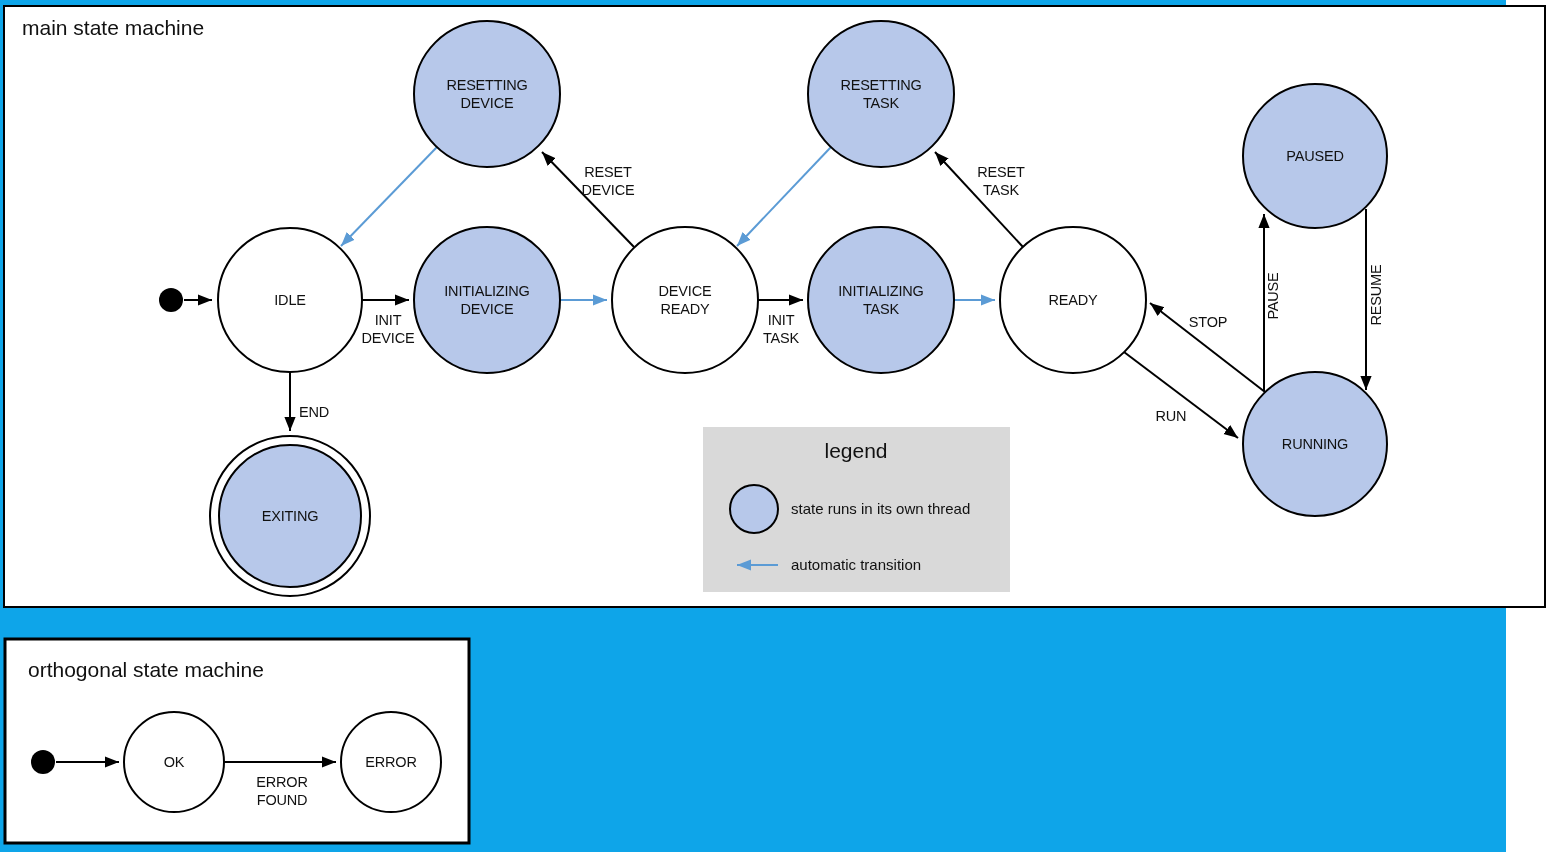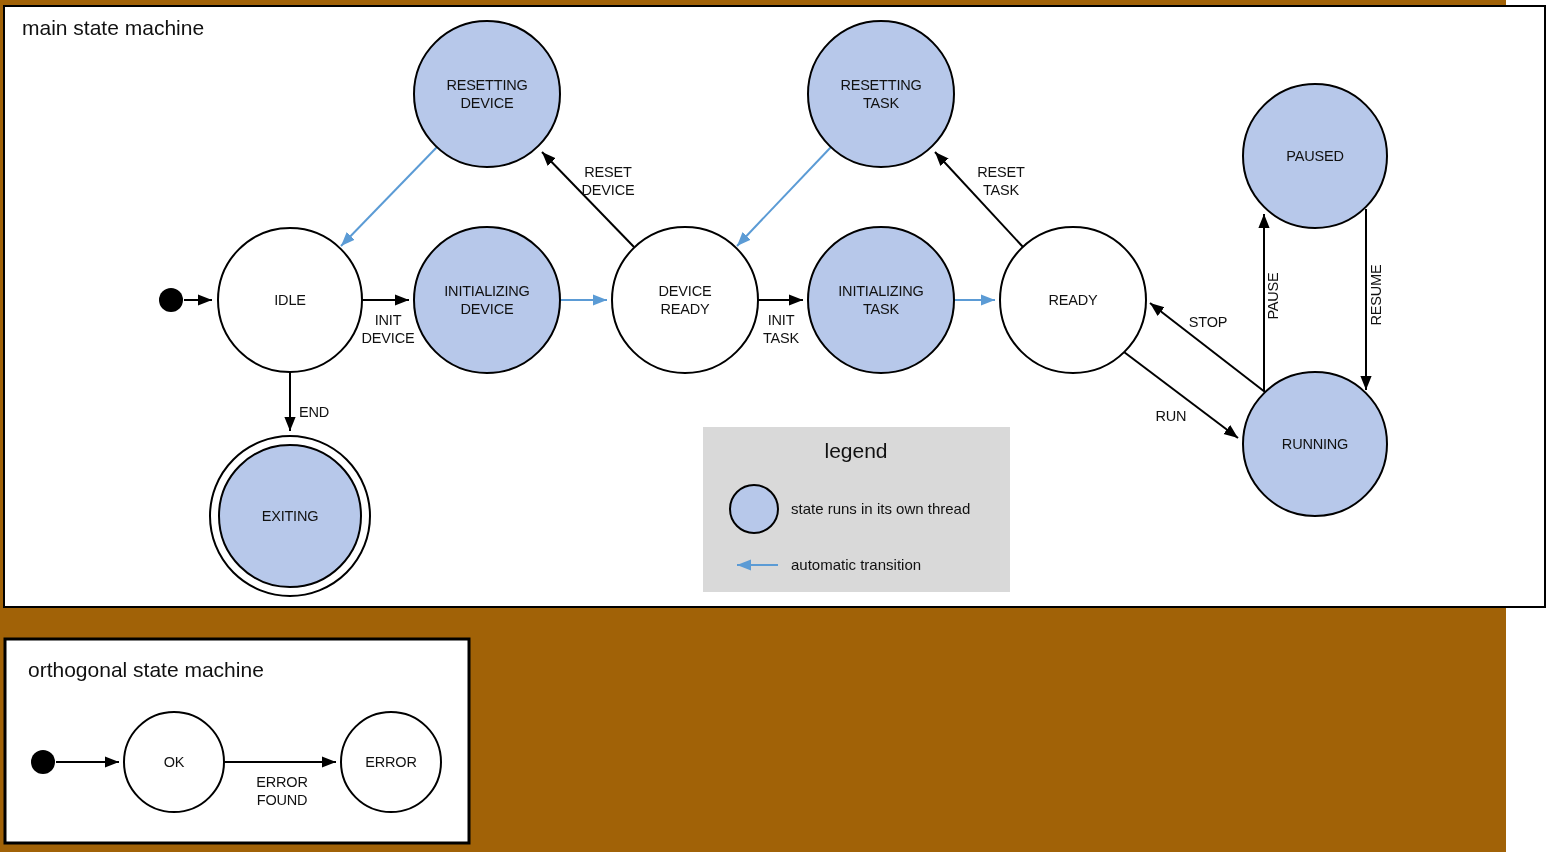--- a/index.html
+++ b/index.html
@@ -1,20 +1,20 @@
 <!DOCTYPE html>
 <html><head>
 <meta charset="utf-8">
 <style>
   html, body { margin: 0; padding: 0; background: #ffffff; }
   .canvas {
     position: relative;
     width: 1506px;
     height: 852px;
-    background: #a16207;
+    background: #0ea5e9;
     font-family: "Liberation Sans", sans-serif;
   }
   svg text {
     font-family: "Liberation Sans", sans-serif;
     fill: #111111;
   }
   .box-title   { font-size: 21px; }
   .frame       { fill: #ffffff; stroke: #000000; stroke-width: 2; }
   .frame-thick { fill: #ffffff; stroke: #000000; stroke-width: 3; }
   .state-circle{ stroke: #000000; stroke-width: 2; }

